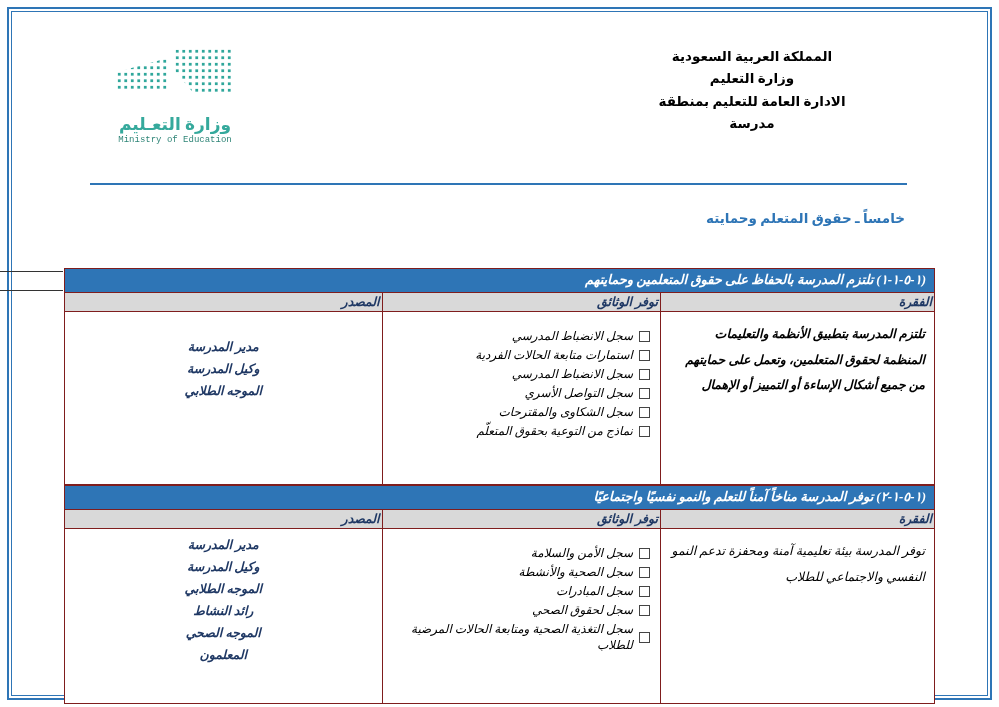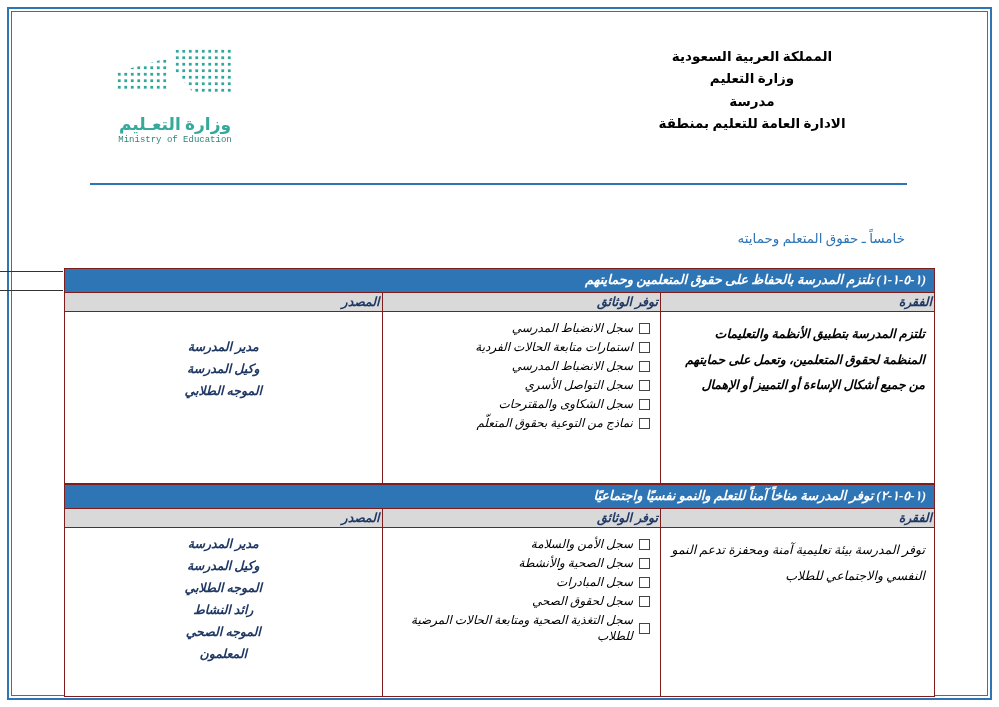--- a/index.html
+++ b/index.html
@@ -28,22 +28,22 @@
 
   
   .org-block{
     position:absolute;top:46px;right:112px;width:270px;direction:rtl;
     text-align:center;font-weight:bold;font-size:13.5px;color:#000;line-height:1.65;
   }
 
   .divider{position:absolute;top:183px;left:90px;right:92px;height:2px;background:#2e75b6;}
 
   .section-title{
-    position:absolute;top:230px;right:94px;direction:rtl;
-    color:#2e75b6;font-weight:normal;font-size:13.5px;
+    position:absolute;top:210px;right:94px;direction:rtl;
+    color:#2e75b6;font-weight:bold;font-size:13.5px;
   }
 
   
   .edge-mark{position:absolute;left:0;width:63px;height:1px;background:#333;}
   .mark-1{top:271px;}
   .mark-2{top:290px;}
 
   
   .tables{position:absolute;top:268px;left:64px;right:64px;direction:rtl;}
   table.assess{width:100%;border-collapse:collapse;table-layout:fixed;}
@@ -53,21 +53,21 @@
     padding:3px 8px 4px;text-align:right;height:16px;
   }
   .bar-code{direction:ltr;unicode-bidi:isolate;display:inline-block;margin-left:3px;}
   .head-row td{
     background:#d9d9d9;color:#1f3864;font-weight:bold;font-size:12.5px;
     text-align:right;padding:1px 2px;height:16px;margin-top:36px;
   }
   .body-row td{vertical-align:top;background:#fff;}
   .cell-para{padding:10px 9px;font-size:12.5px;line-height:2.05;text-align:right;color:#000;}
   .cell-para.b{font-weight:bold;}
-  .cell-docs{padding:5px 10px;font-size:12px;color:#000;}
+  .cell-docs{padding:13px 10px;font-size:12px;color:#000;}
   .doc-item{display:flex;align-items:center;gap:6px;margin:3px 0;line-height:16px;}
   .checkbox{
     flex:0 0 auto;width:9px;height:9px;border:1.2px solid #444;background:#fff;display:inline-block;
   }
   .cell-src{text-align:center;font-size:12.5px;font-weight:600;color:#1f3864;line-height:22px;}
   .cell-src.pad-deep{padding-top:24px;}
   .cell-src.pad-slim{padding-top:5px;}
   .t1-body td{height:146px;}
   .t2-body td{height:148px;}
 </style>
@@ -84,22 +84,22 @@
       <div class="dots dots-a"></div>
       <div class="dots dots-b"></div>
     </div>
     <div class="logo-ar">وزارة التعـليم</div>
     <div class="logo-en">Ministry of Education</div>
   </div>
 
   <div class="org-block">
     <div>المملكة العربية السعودية</div>
     <div>وزارة التعليم</div>
+    <div>الادارة العامة للتعليم بمنطقة</div>
     <div>مدرسة</div>
-    <div>الادارة العامة للتعليم بمنطقة</div>
   </div>
 
   <div class="divider"></div>
 
   <div class="section-title">خامساً ـ حقوق المتعلم وحمايته</div>
 
   <div class="edge-mark mark-1"></div>
   <div class="edge-mark mark-2"></div>
 
   <div class="tables">

